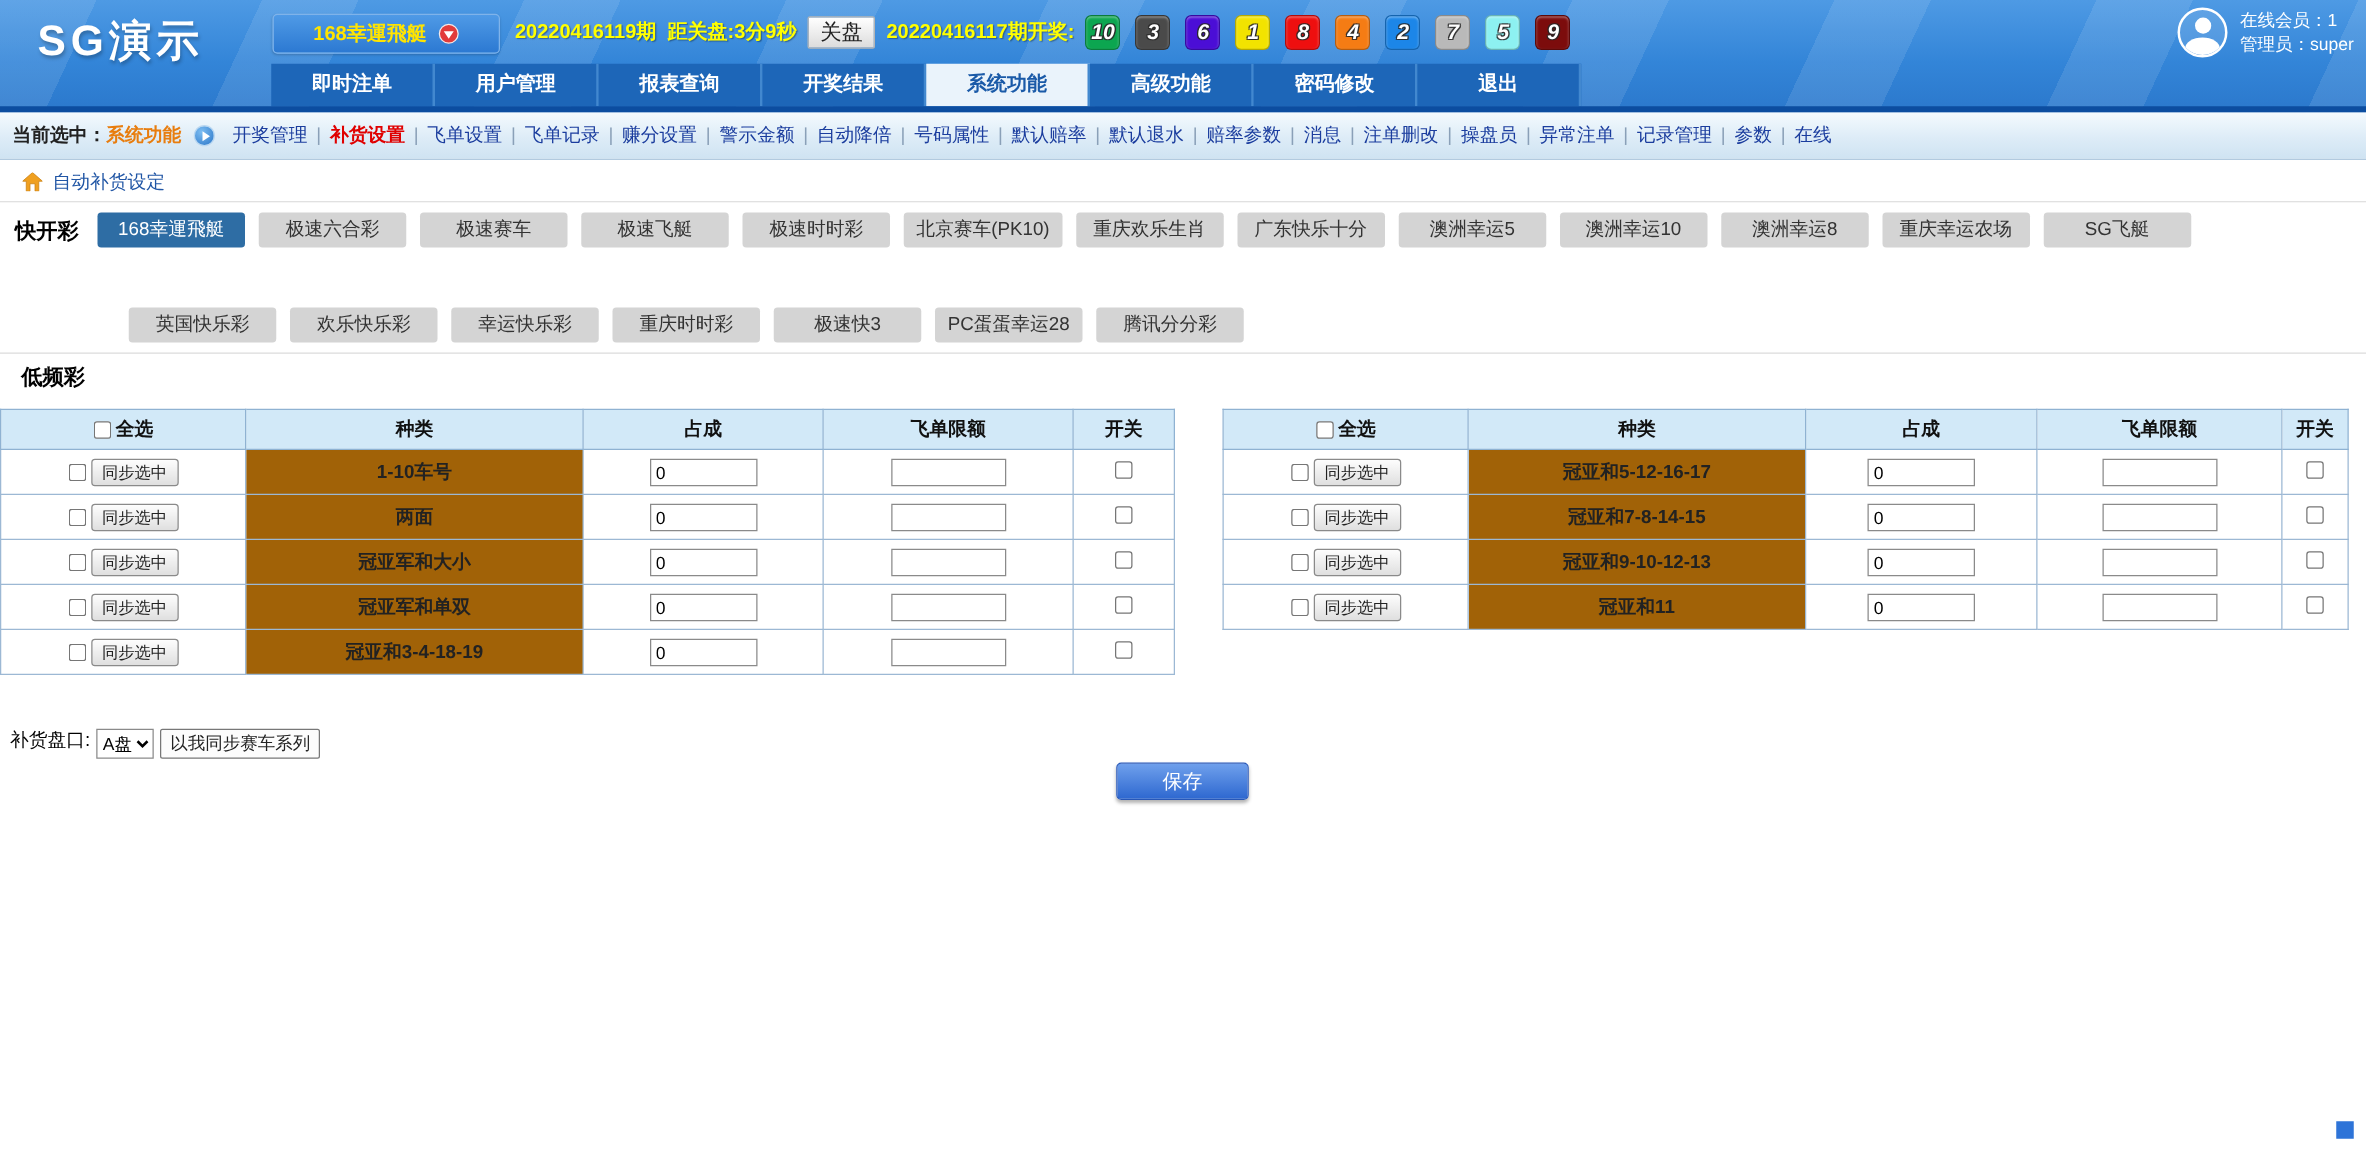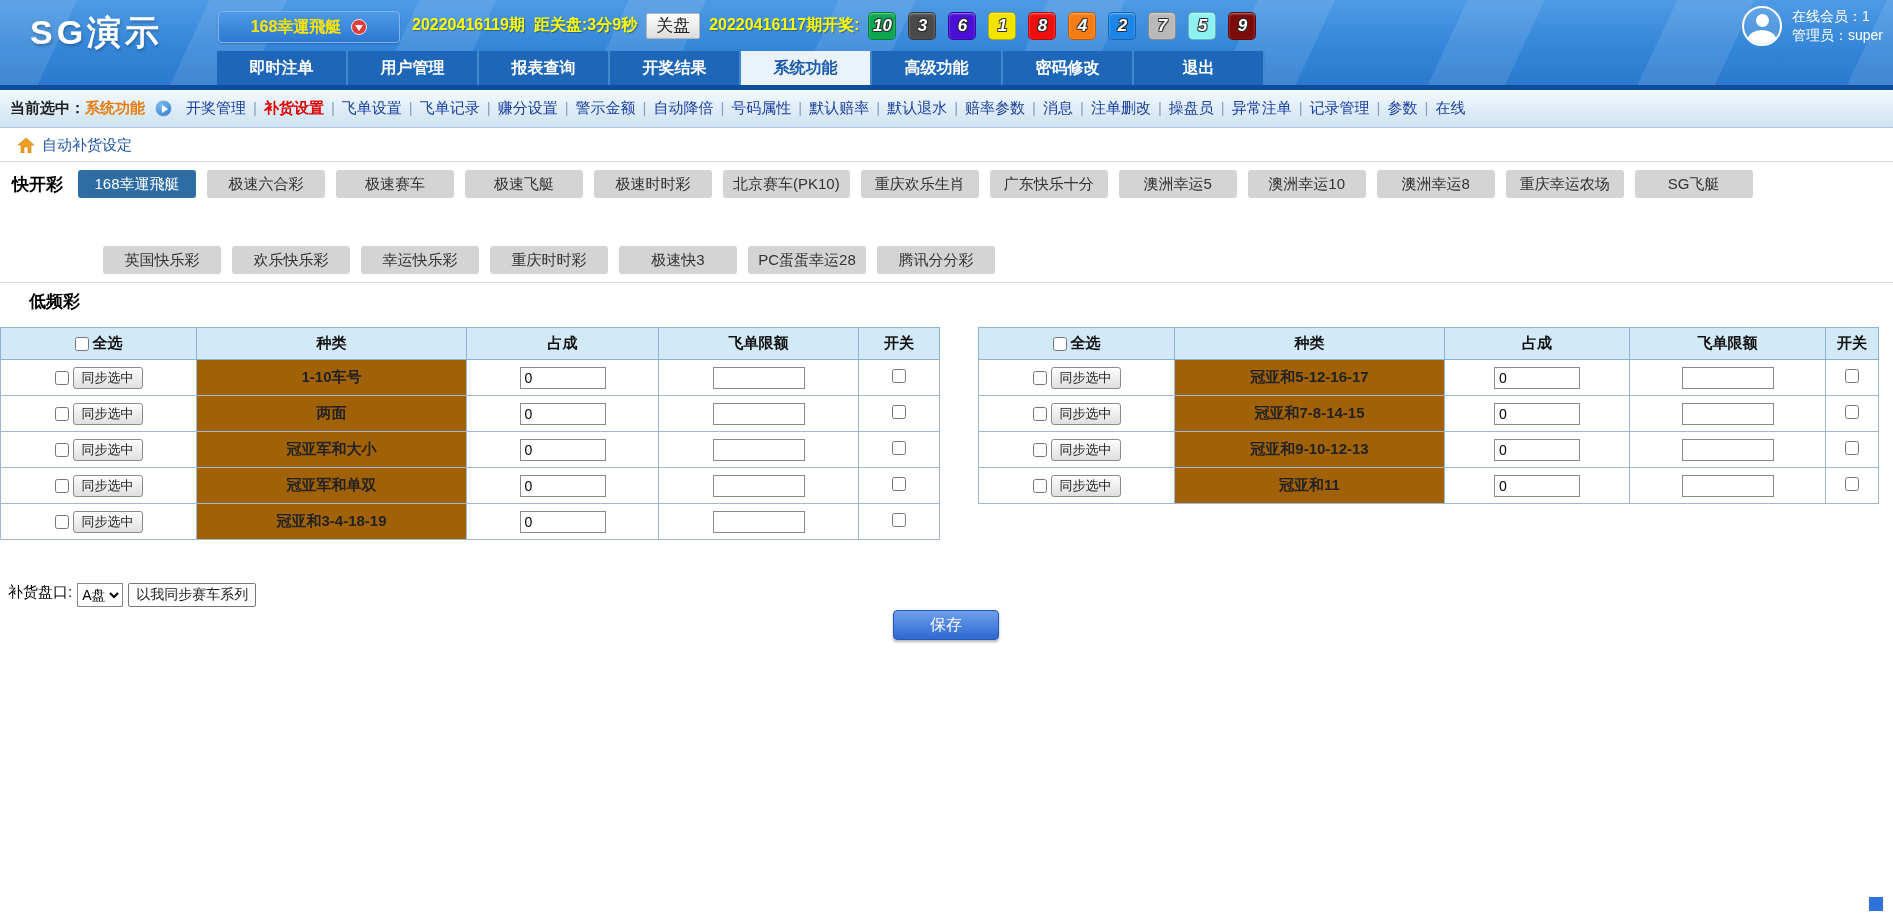--- a/index.html
+++ b/index.html
@@ -238,21 +238,21 @@
   <div class="game-row" style="top:84px; left:103px;" id="game-row-3">
       <div class="gbtn">英国快乐彩</div>
       <div class="gbtn">欢乐快乐彩</div>
       <div class="gbtn">幸运快乐彩</div>
       <div class="gbtn">重庆时时彩</div>
       <div class="gbtn">极速快3</div>
       <div class="gbtn">PC蛋蛋幸运28</div>
       <div class="gbtn">腾讯分分彩</div>
     </div>
   <div class="games-divider"></div>
-  <div class="game-row" style="top:128px; left:17px;">
+  <div class="game-row" style="top:128px; left:5px;">
     <span class="row-label">低频彩</span>
   </div>
 </div>
 
 <table class="data-table" id="table-left">
   <colgroup>
       <col style="width:196px">
       <col style="width:270px">
       <col style="width:192px">
       <col style="width:200px">

